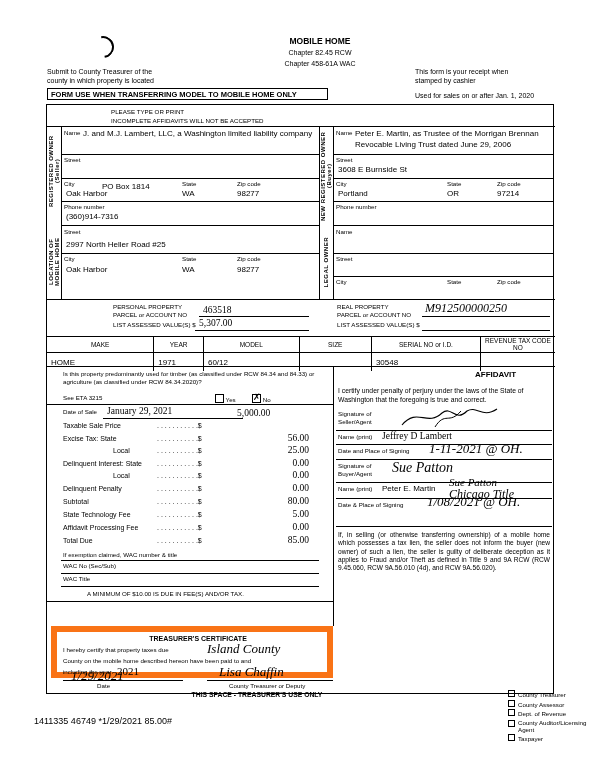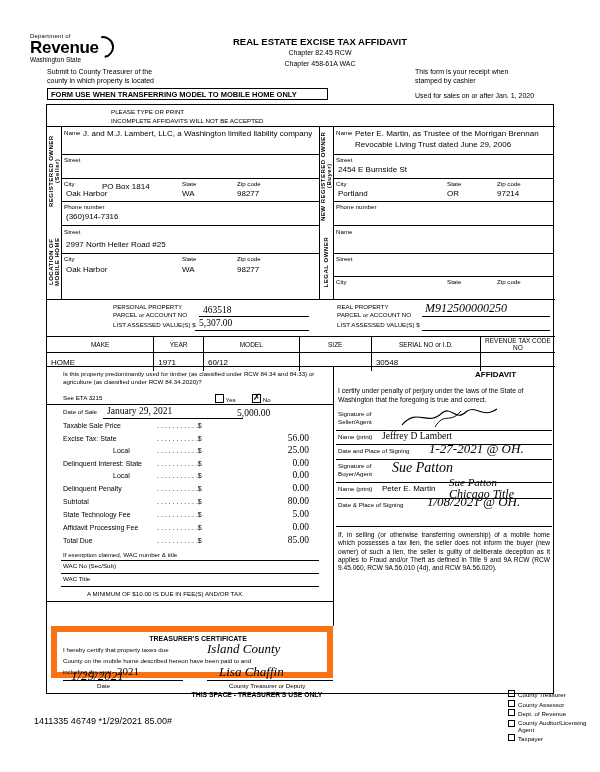--- a/index.html
+++ b/index.html
@@ -153,29 +153,24 @@
     font-family: "Liberation Serif", serif;
     font-style: italic;
     font-size: 14px;
   }
 </style>
 </head>
 <body>
 
 <div class="page">
 
-  <div class="dept-logo">
-    <div class="dept-line1">Department of</div>
-    <div class="dept-rev">Revenue</div>
-    <div class="dept-state">Washington State</div>
-  </div>
   <div class="swoosh"></div>
 
   <div class="title-block">
-    <div class="title-2">REAL ESTATE EXCISE TAX AFFIDAVIT</div>
+    <div class="title-1">MOBILE HOME</div>
     <div class="title-3">Chapter 82.45 RCW</div>
     <div class="title-3">Chapter 458-61A WAC</div>
   </div>
 
   <div class="submit-note" style="white-space:pre-line">Submit to County Treasurer of the
 county in which property is located</div>
   <div class="receipt-note" style="white-space:pre-line">This form is your receipt when
 stamped by cashier</div>
   <div class="sales-note">Used for sales on or after Jan. 1, 2020</div>
   <div class="banner">FORM USE WHEN TRANSFERRING MODEL TO MOBILE HOME ONLY</div>
@@ -211,21 +206,21 @@
     <div class="abs typed" style="left:19px; top:107px;">(360)914-7316</div>
     <div class="hline" style="top:120px; left:15px; width:257px;"></div>
 
     <div class="abs" style="left:272px; top:21px; width:14px; height:100px; display:flex; align-items:center; justify-content:center;">
       <div class="small-caps-side">NEW REGISTERED OWNER (Buyer)</div>
     </div>
     <div class="abs lbl" style="left:289px; top:24px;">Name</div>
     <div class="abs typed" style="left:308px; top:23px; width:196px; line-height:11px;">Peter E. Martin, as Trustee of the Morrigan Brennan Revocable Living Trust dated June 29, 2006</div>
     <div class="hline" style="top:49px; left:287px; width:220px;"></div>
     <div class="abs lbl" style="left:289px; top:51px;">Street</div>
-    <div class="abs typed" style="left:291px; top:60px;">2454 E Burnside St</div>
+    <div class="abs typed" style="left:291px; top:60px;">3608 E Burnside St</div>
     <div class="hline" style="top:73px; left:287px; width:220px;"></div>
     <div class="abs lbl" style="left:289px; top:75px;">City</div>
     <div class="abs lbl" style="left:400px; top:75px;">State</div>
     <div class="abs lbl" style="left:450px; top:75px;">Zip code</div>
     <div class="abs typed" style="left:291px; top:84px;">Portland</div>
     <div class="abs typed" style="left:400px; top:84px;">OR</div>
     <div class="abs typed" style="left:450px; top:84px;">97214</div>
     <div class="hline" style="top:96px; left:287px; width:220px;"></div>
     <div class="abs lbl" style="left:289px; top:98px;">Phone number</div>
     <div class="abs typed" style="left:291px; top:107px;"></div>
@@ -383,21 +378,21 @@
       <svg width="150" height="24" viewBox="0 0 150 24">
         <path d="M5,20 C20,2 30,22 45,8 C55,0 58,18 70,6 C80,0 85,14 100,4" fill="none" stroke="#000" stroke-width="1.1"></path>
         <path d="M38,22 C48,6 52,20 64,6" fill="none" stroke="#000" stroke-width="1"></path>
       </svg>
     </div>
     <div class="hline" style="top:325px; left:289px; width:216px;"></div>
     <div class="abs lbl" style="left:291px; top:328px;">Name (print)</div>
     <div class="abs hand" style="left:335px; top:326px;">Jeffrey D Lambert</div>
     <div class="hline" style="top:339px; left:289px; width:216px;"></div>
     <div class="abs lbl" style="left:291px; top:342px;">Date and Place of Signing</div>
-    <div class="abs hand-it" style="left:382px; top:336px; font-size:13px;">1-27-2021 @ OH.</div>
+    <div class="abs hand-it" style="left:382px; top:336px; font-size:13px;">1-11-2021 @ OH.</div>
     <div class="hline" style="top:354px; left:289px; width:216px;"></div>
 
     <div class="abs lbl" style="left:291px; top:357px; white-space:pre-line; line-height:8px;">Signature of
 Buyer/Agent</div>
     <div class="abs sigscript" style="left:345px; top:355px;">Sue Patton</div>
     <div class="hline" style="top:377px; left:289px; width:216px;"></div>
     <div class="abs lbl" style="left:291px; top:380px;">Name (print)</div>
     <div class="abs typed" style="left:335px; top:379px;">Peter E. Martin</div>
     <div class="abs hand-it" style="left:402px; top:371px; font-size:11px;">Sue Patton</div>
     <div class="abs hand-it" style="left:402px; top:382px; font-size:12px;">Chicago Title</div>

